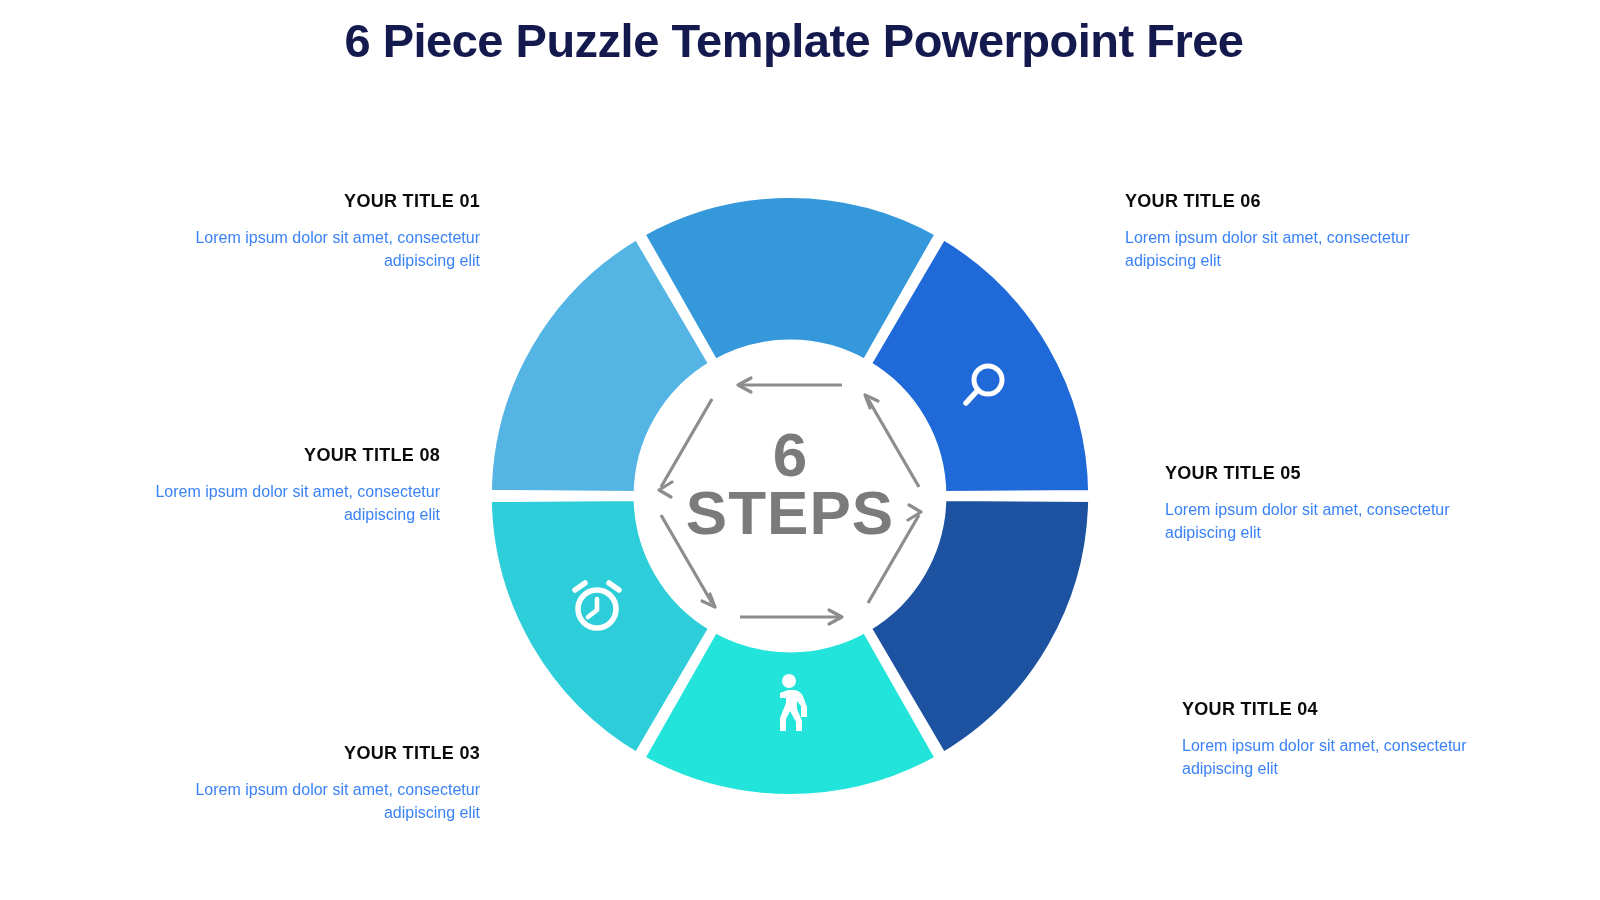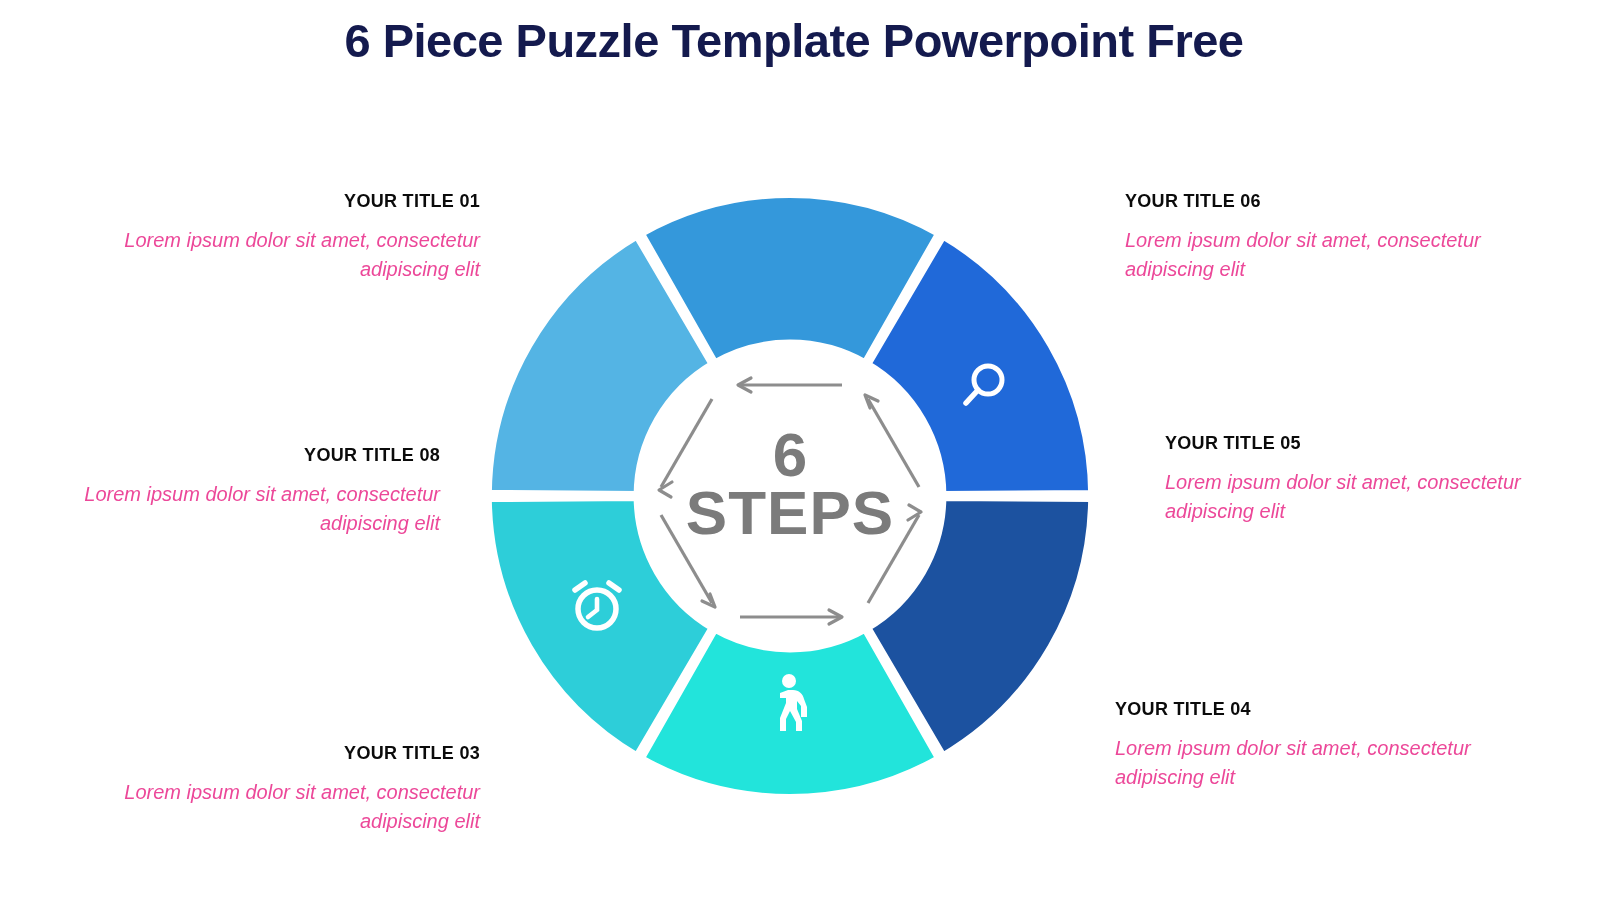--- a/index.html
+++ b/index.html
@@ -93,35 +93,34 @@
   .label-title {
     font-size: 18px;
     font-weight: bold;
     color: #0b0b0b;
     letter-spacing: 0.3px;
     line-height: 1.1;
     margin: 0;
     white-space: nowrap;
   }
   .label-desc {
-    font-size: 20px;
+    font-size: 16px;
     font-weight: normal;
-    color: #ec4899;
+    color: #3b82f6;
     line-height: 1.45;
     margin: 14px 0 0 0;
-    font-style: italic;
   }
 
   
   #lbl-1 { left: 120px; top: 192px; }
   #lbl-2 { left: 80px;  top: 446px; }
   #lbl-3 { left: 120px; top: 700px; margin-top: 44px; }
   #lbl-6 { left: 1125px; top: 192px; }
-  #lbl-5 { left: 1165px; top: 434px; }
-  #lbl-4 { left: 1115px; top: 700px; }
+  #lbl-5 { left: 1165px; top: 464px; }
+  #lbl-4 { left: 1182px; top: 700px; }
 </style>
 </head>
 <body>
 
 <div class="slide">
 
   <div class="header">
     <h1 class="slide-title">6 Piece Puzzle Template Powerpoint Free</h1>
   </div>
 

